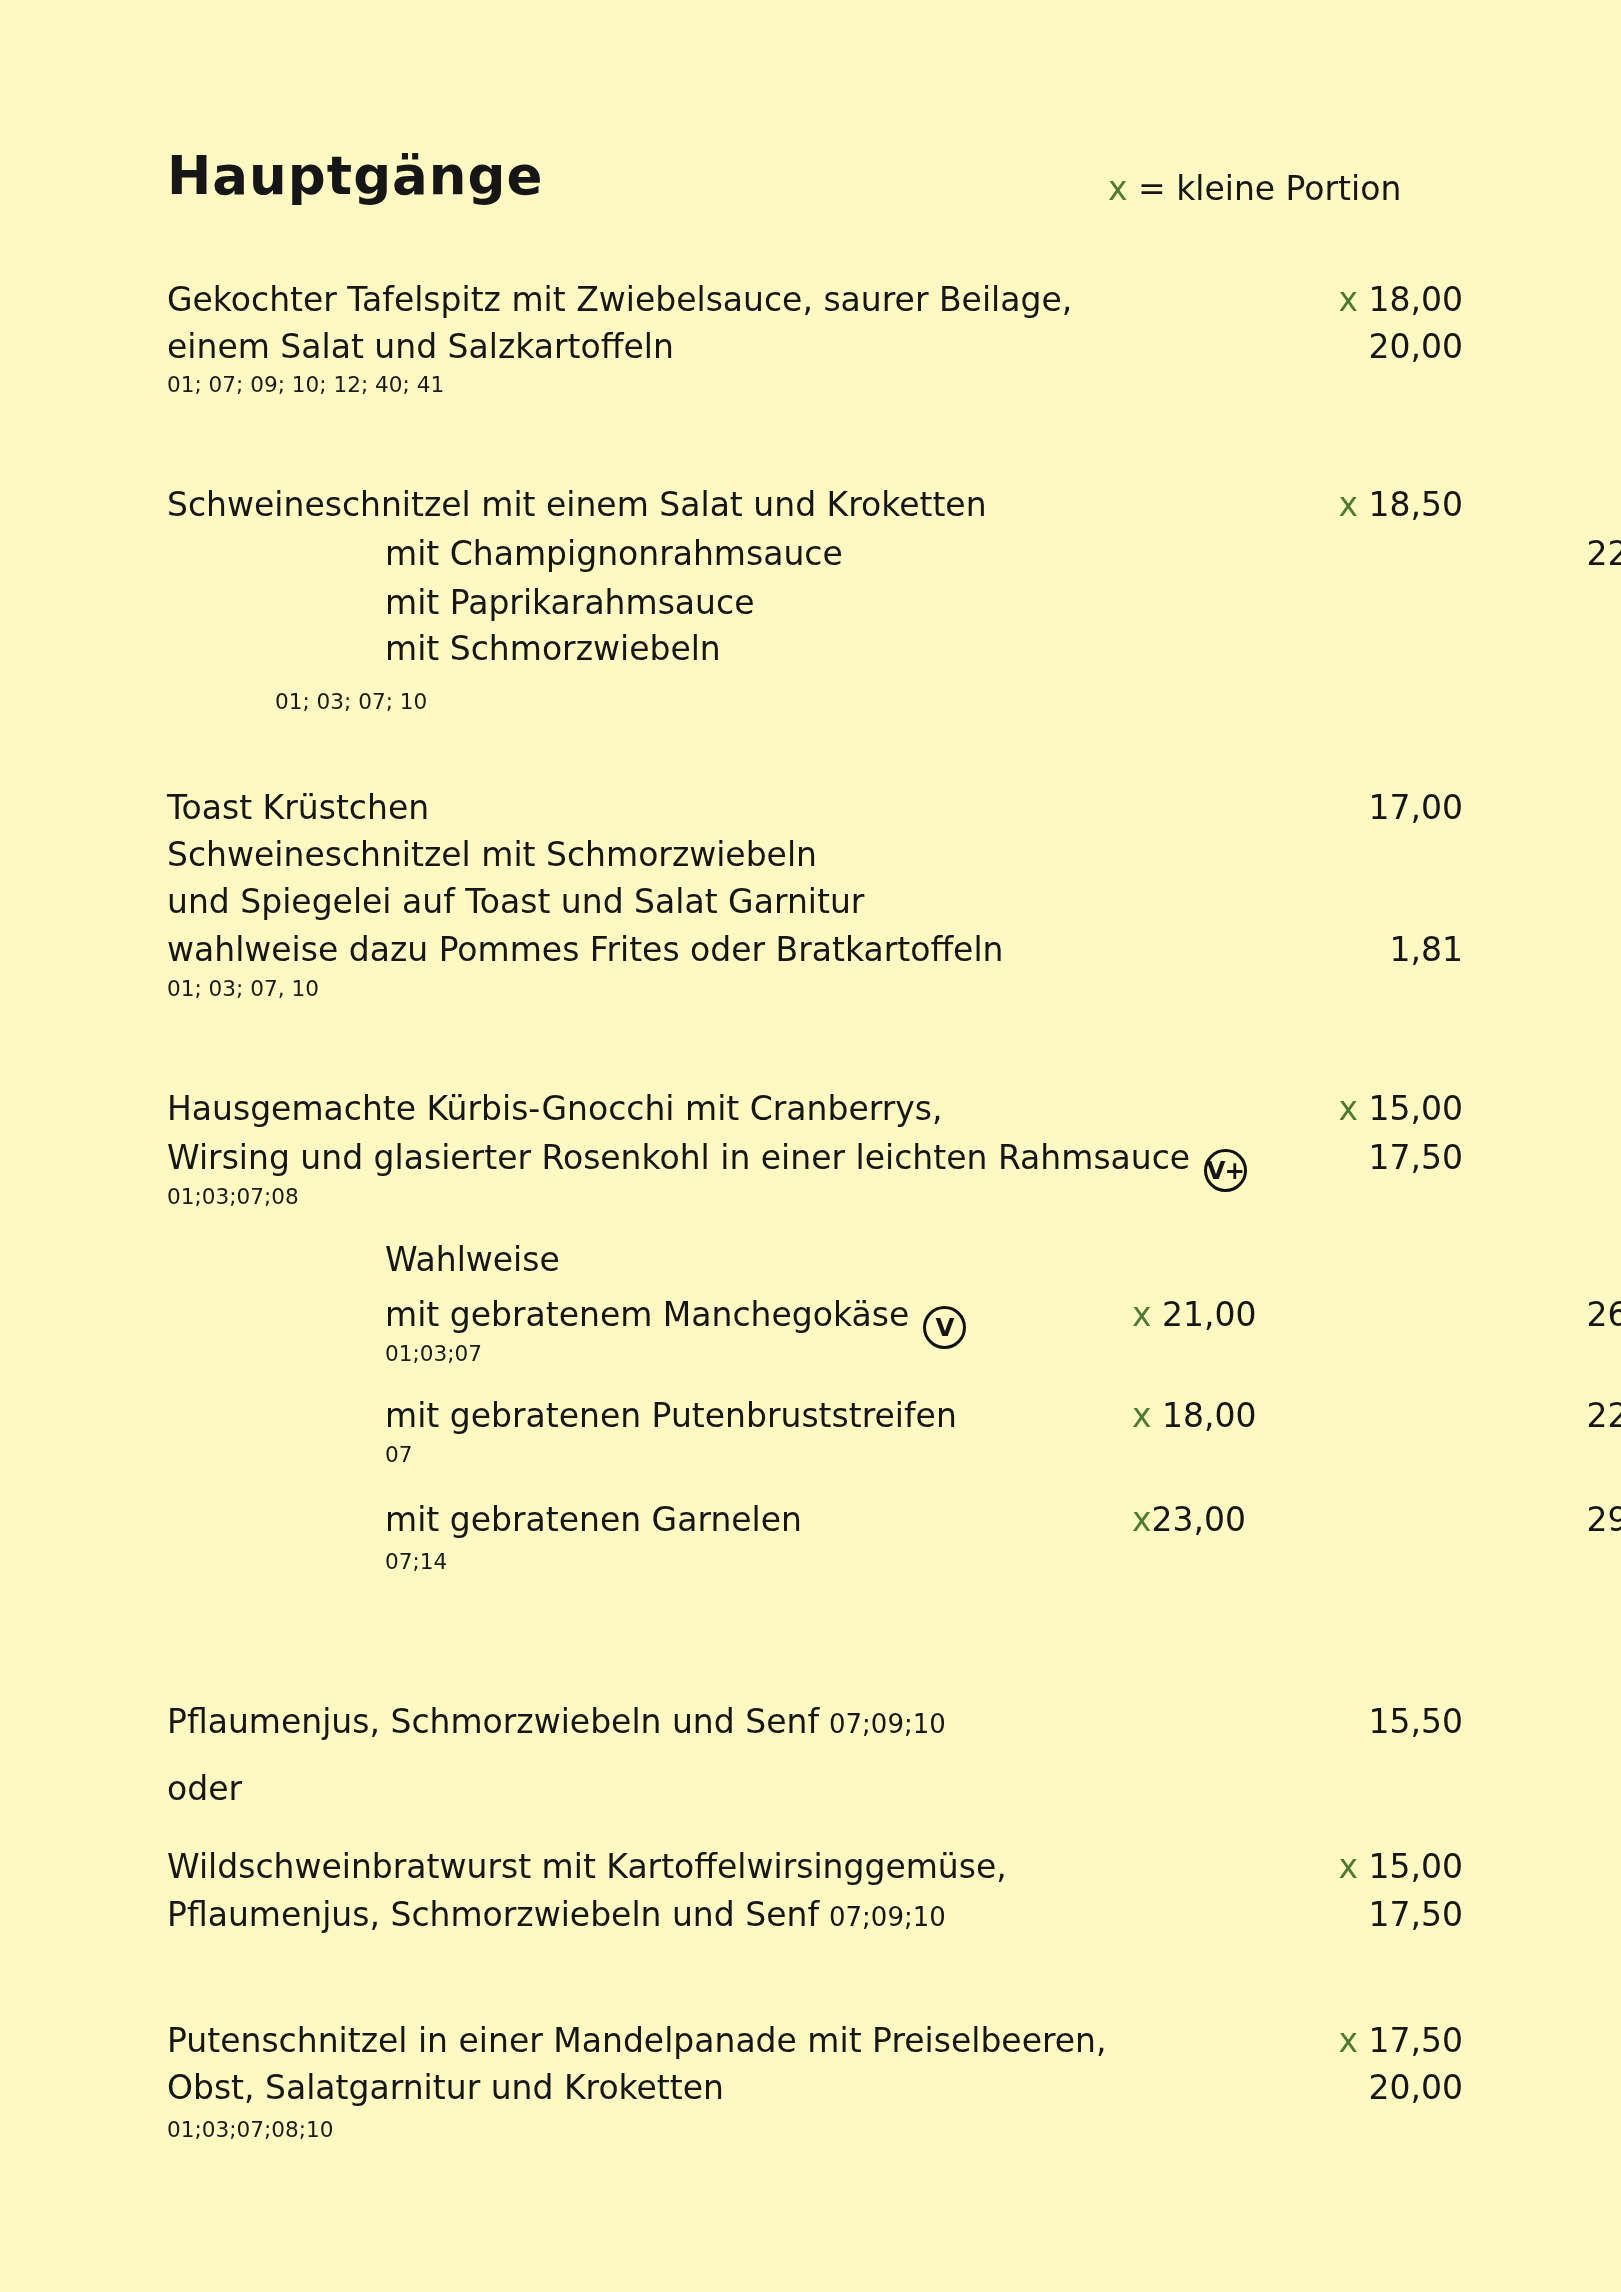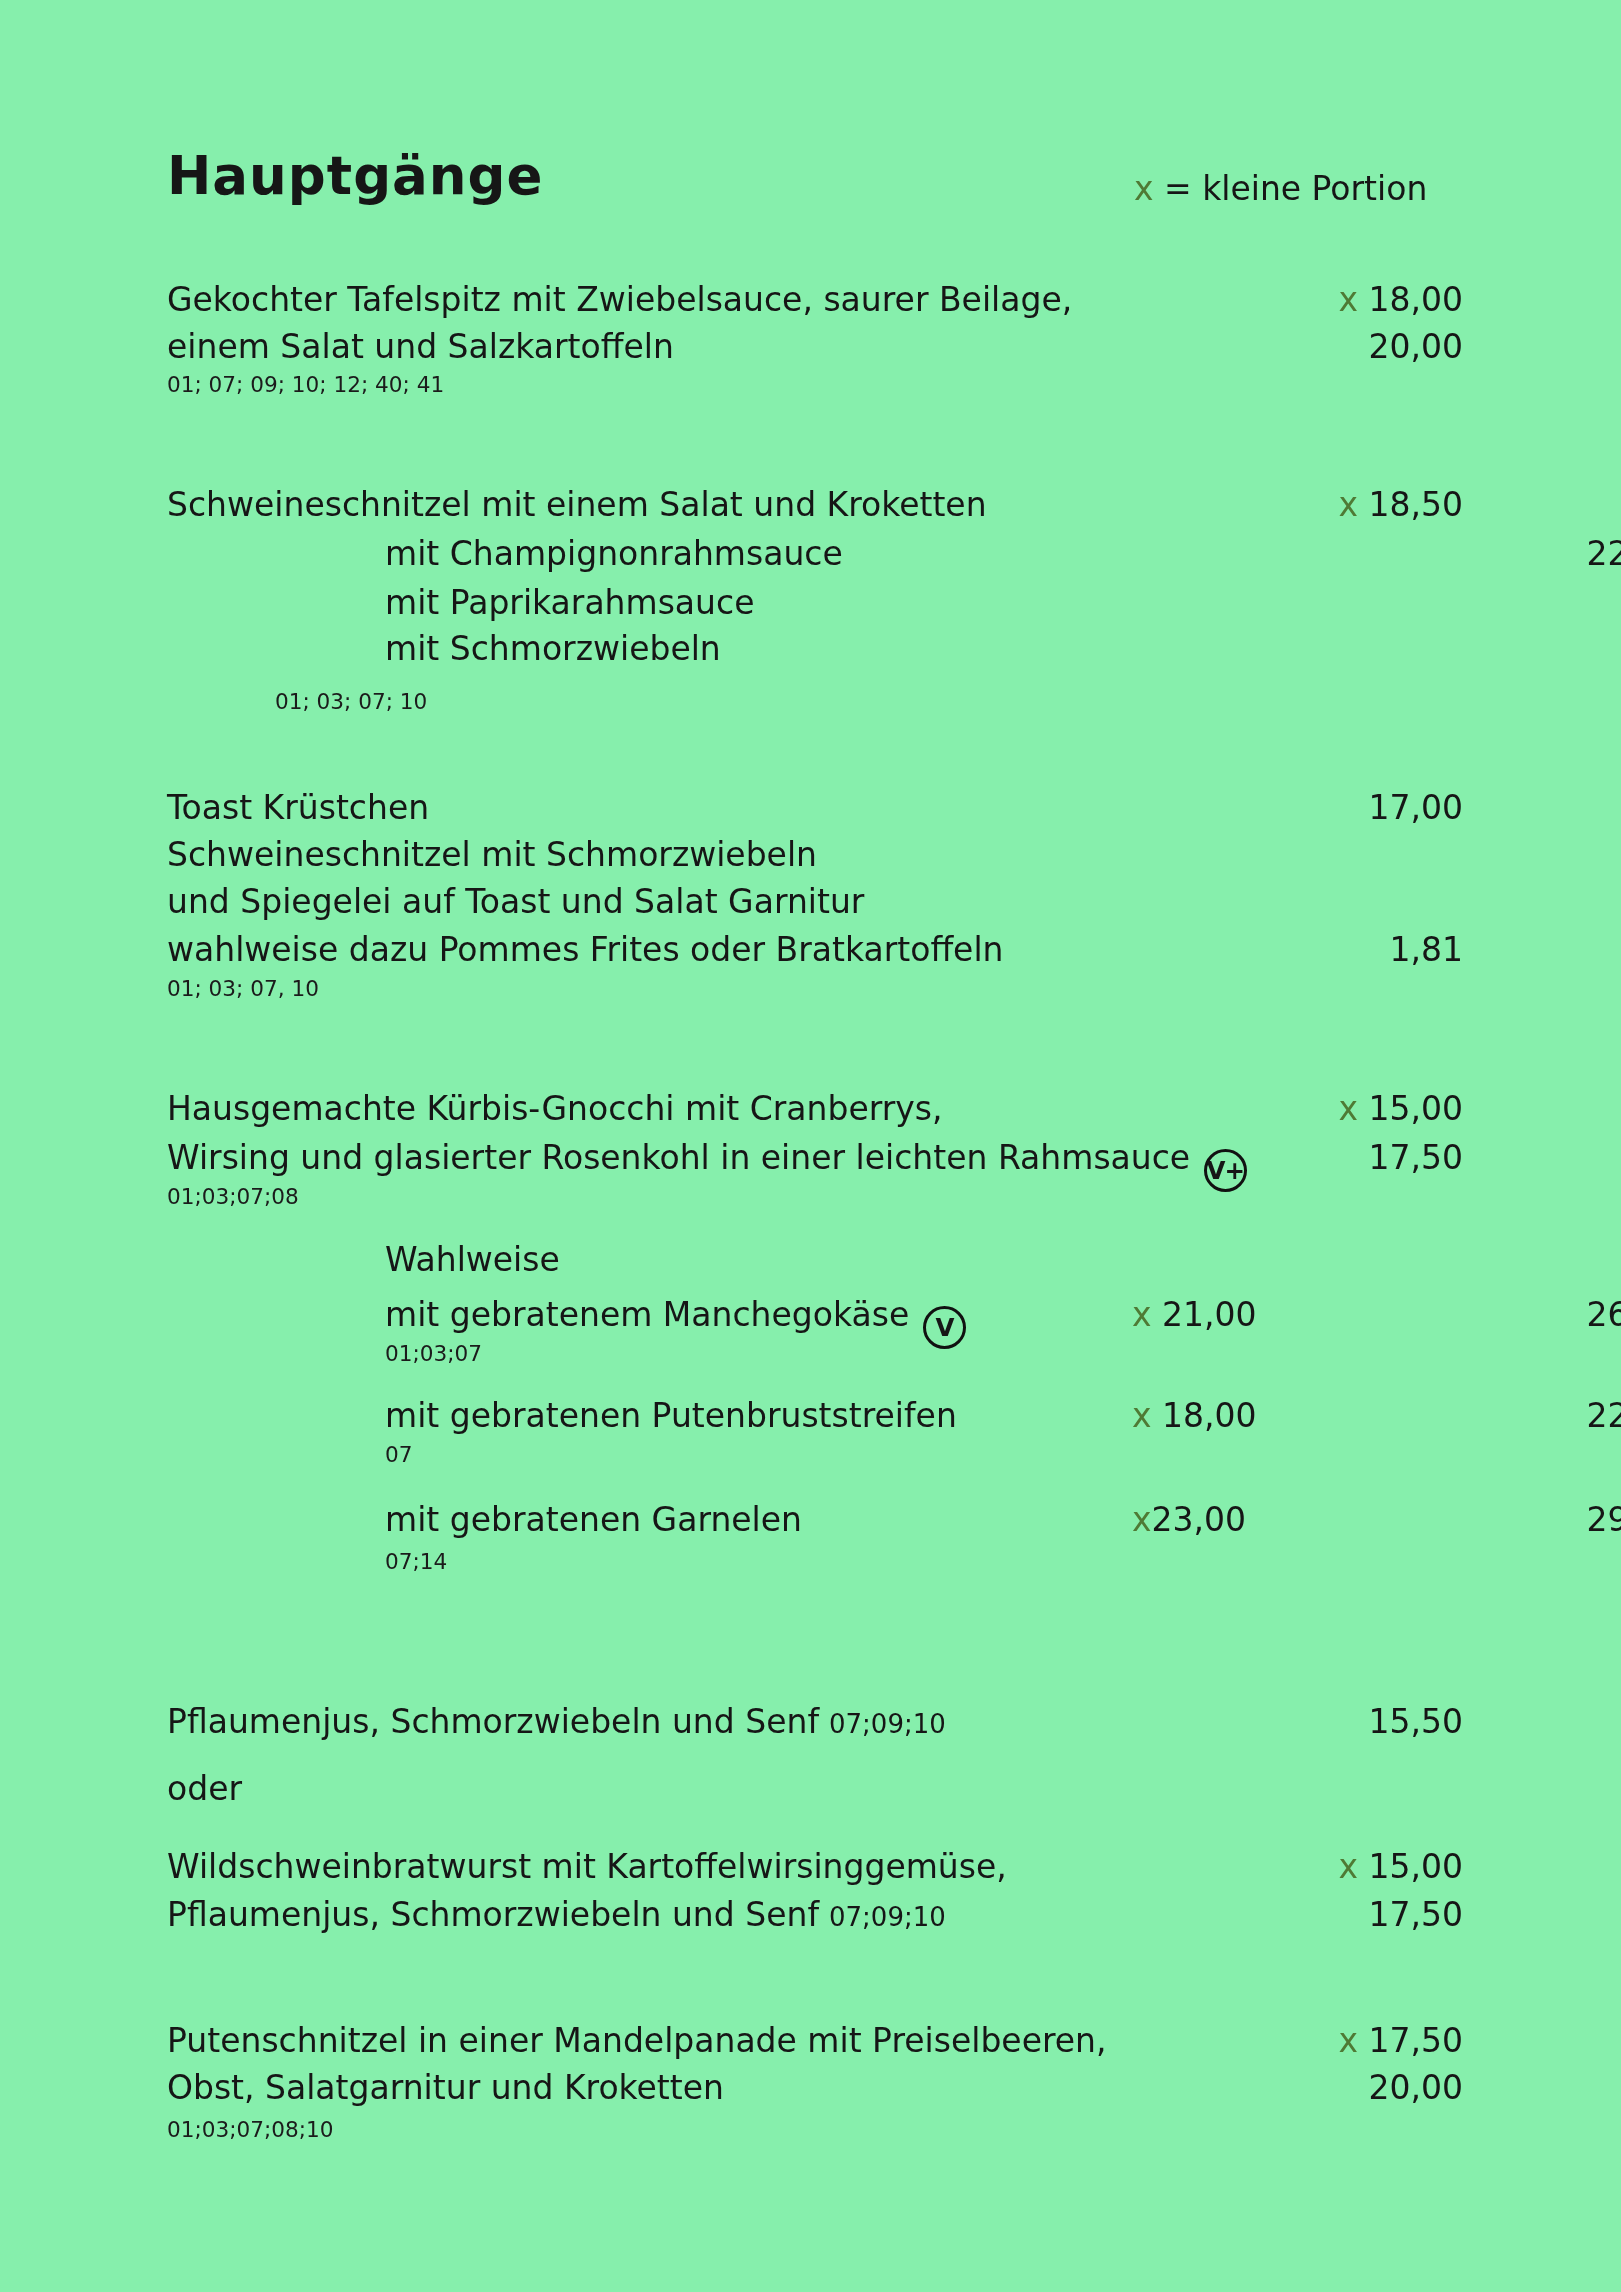--- a/index.html
+++ b/index.html
@@ -1,30 +1,30 @@
 <!DOCTYPE html>
 <html><head>
 <meta charset="utf-8">
 <style>
   html,body{margin:0;padding:0;background:#ffffff;}
   .page{
     position:relative;
     width:1621px;height:2293px;
-    background:#86efac;
+    background:#fef9c3;
     font-family:"DejaVu Sans","Liberation Sans",sans-serif;
     color:#161616;
     overflow:hidden;
   }
   .title{
     position:absolute;left:167px;top:143px;
     font-size:53px;line-height:65px;font-weight:bold;
     letter-spacing:1px;
   }
   .legend{
-    position:absolute;left:1134px;top:167px;
+    position:absolute;left:1108px;top:167px;
     font-size:33px;line-height:43px;white-space:nowrap;
   }
   .row{
     position:absolute;left:167px;width:1296px;
     font-size:33px;line-height:45px;white-space:nowrap;
   }
   .sub{padding-left:218px;}
   .alg{font-size:21.6px;line-height:29px;color:#1b1b1b;}
   .alg-ind{padding-left:108px;margin-top:12px;}
   .alg-sub{padding-left:218px;}

